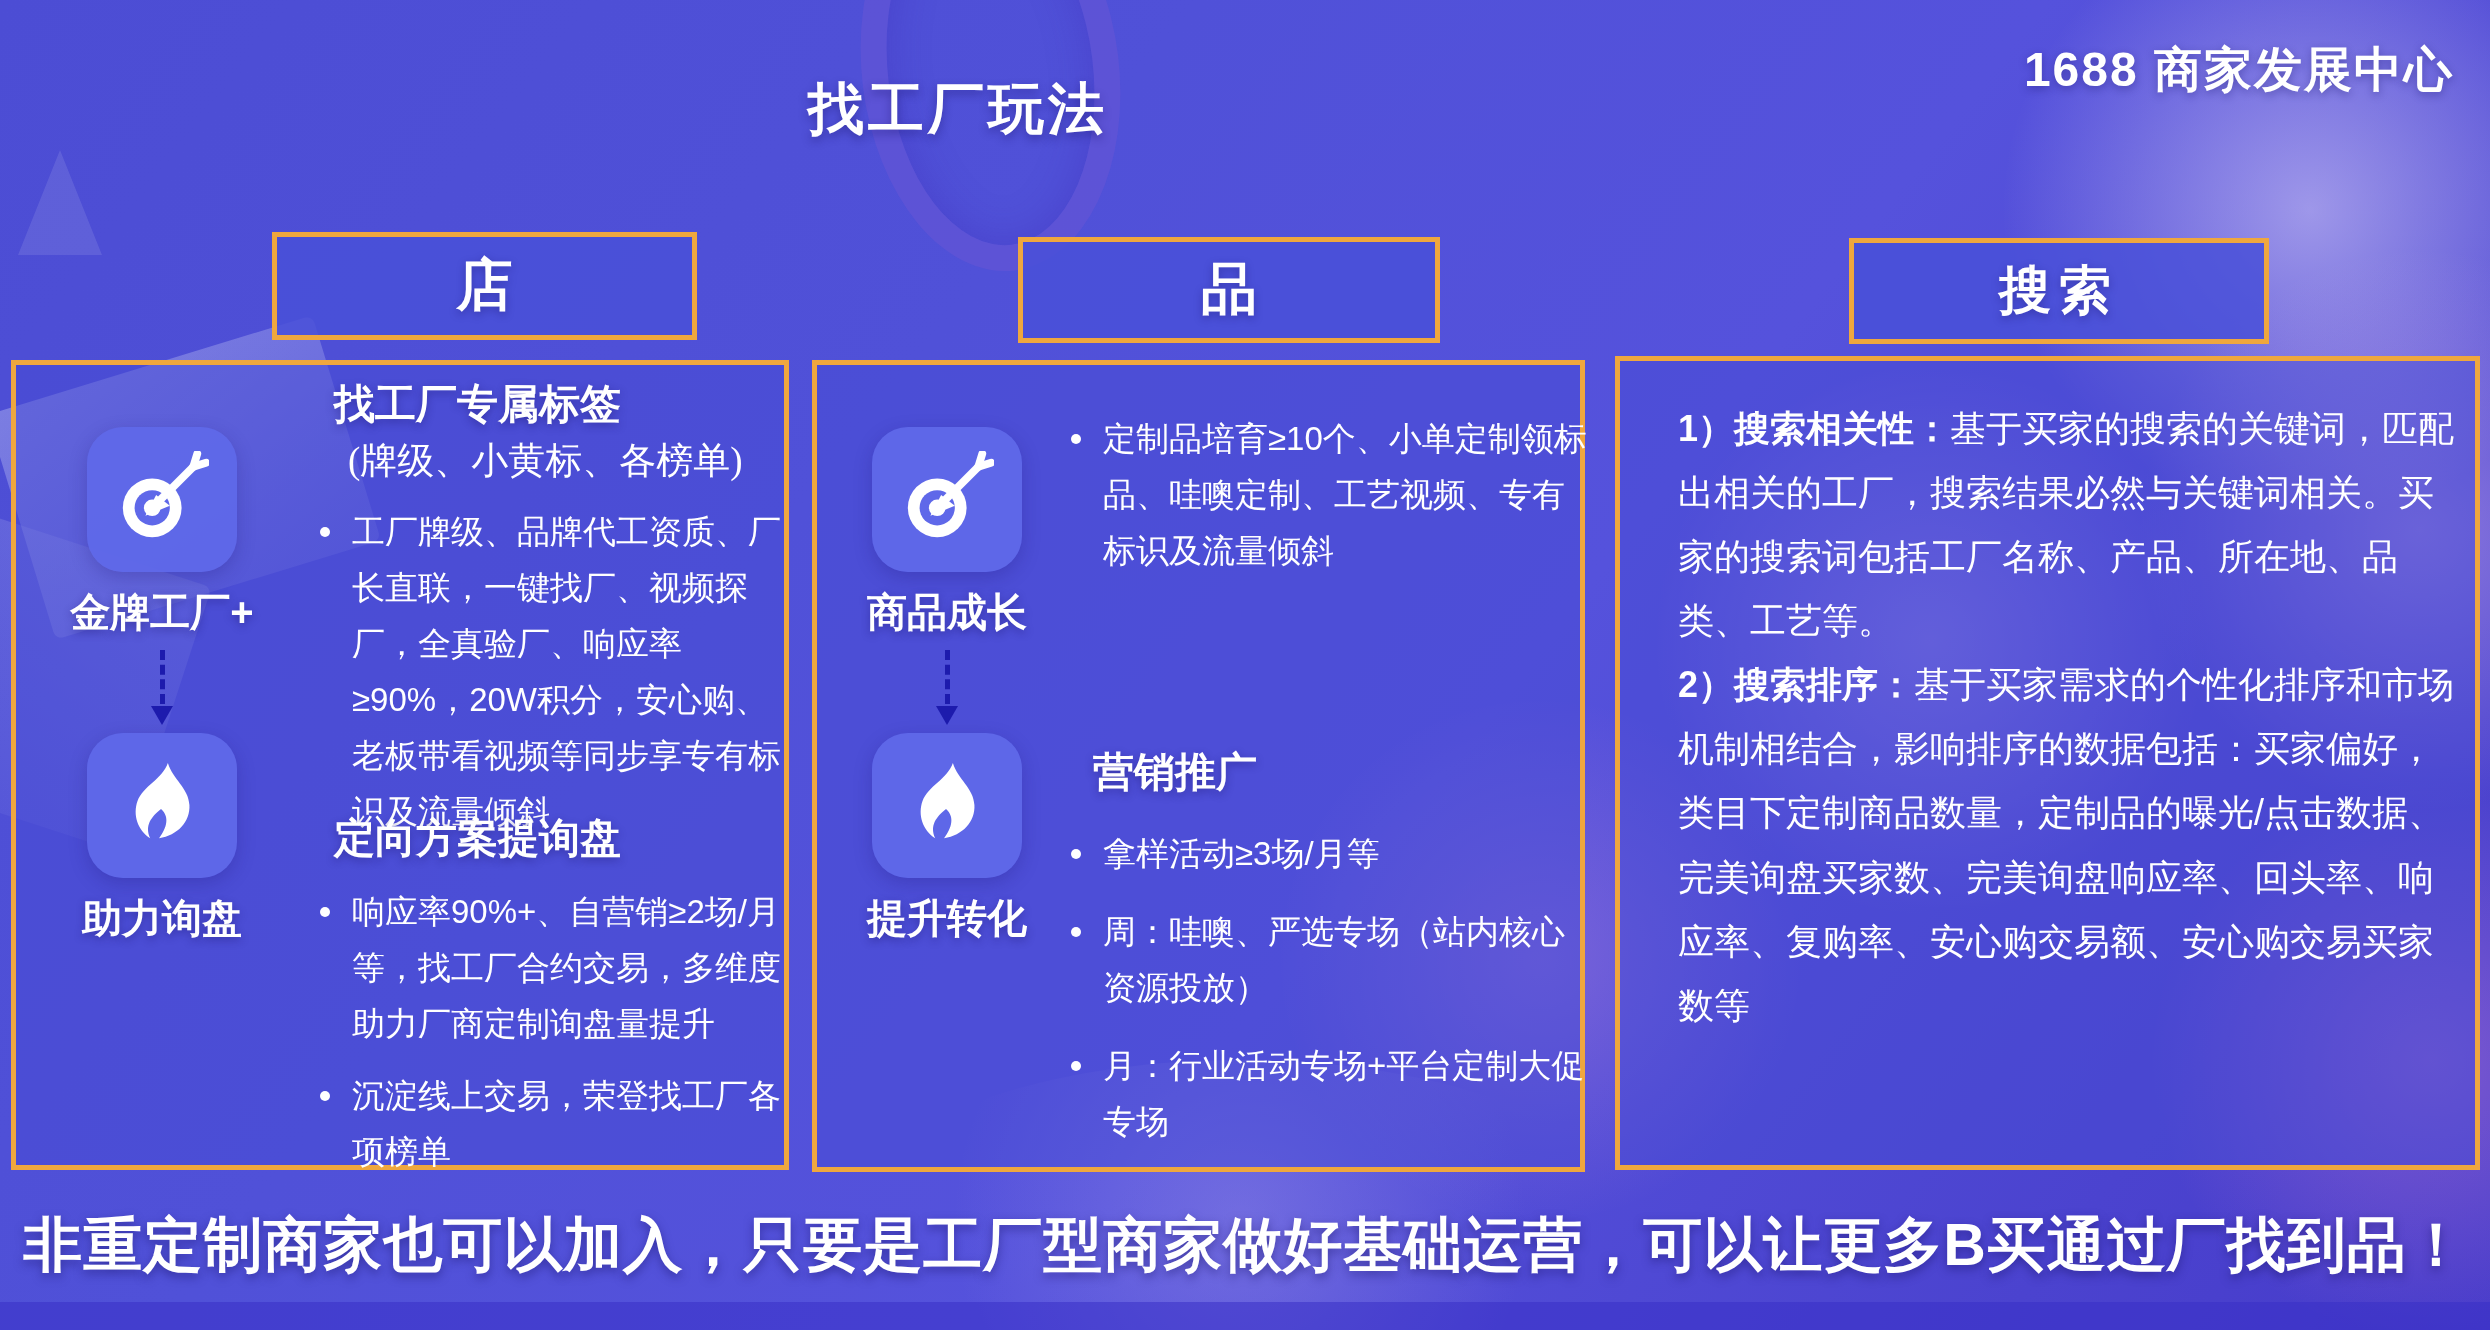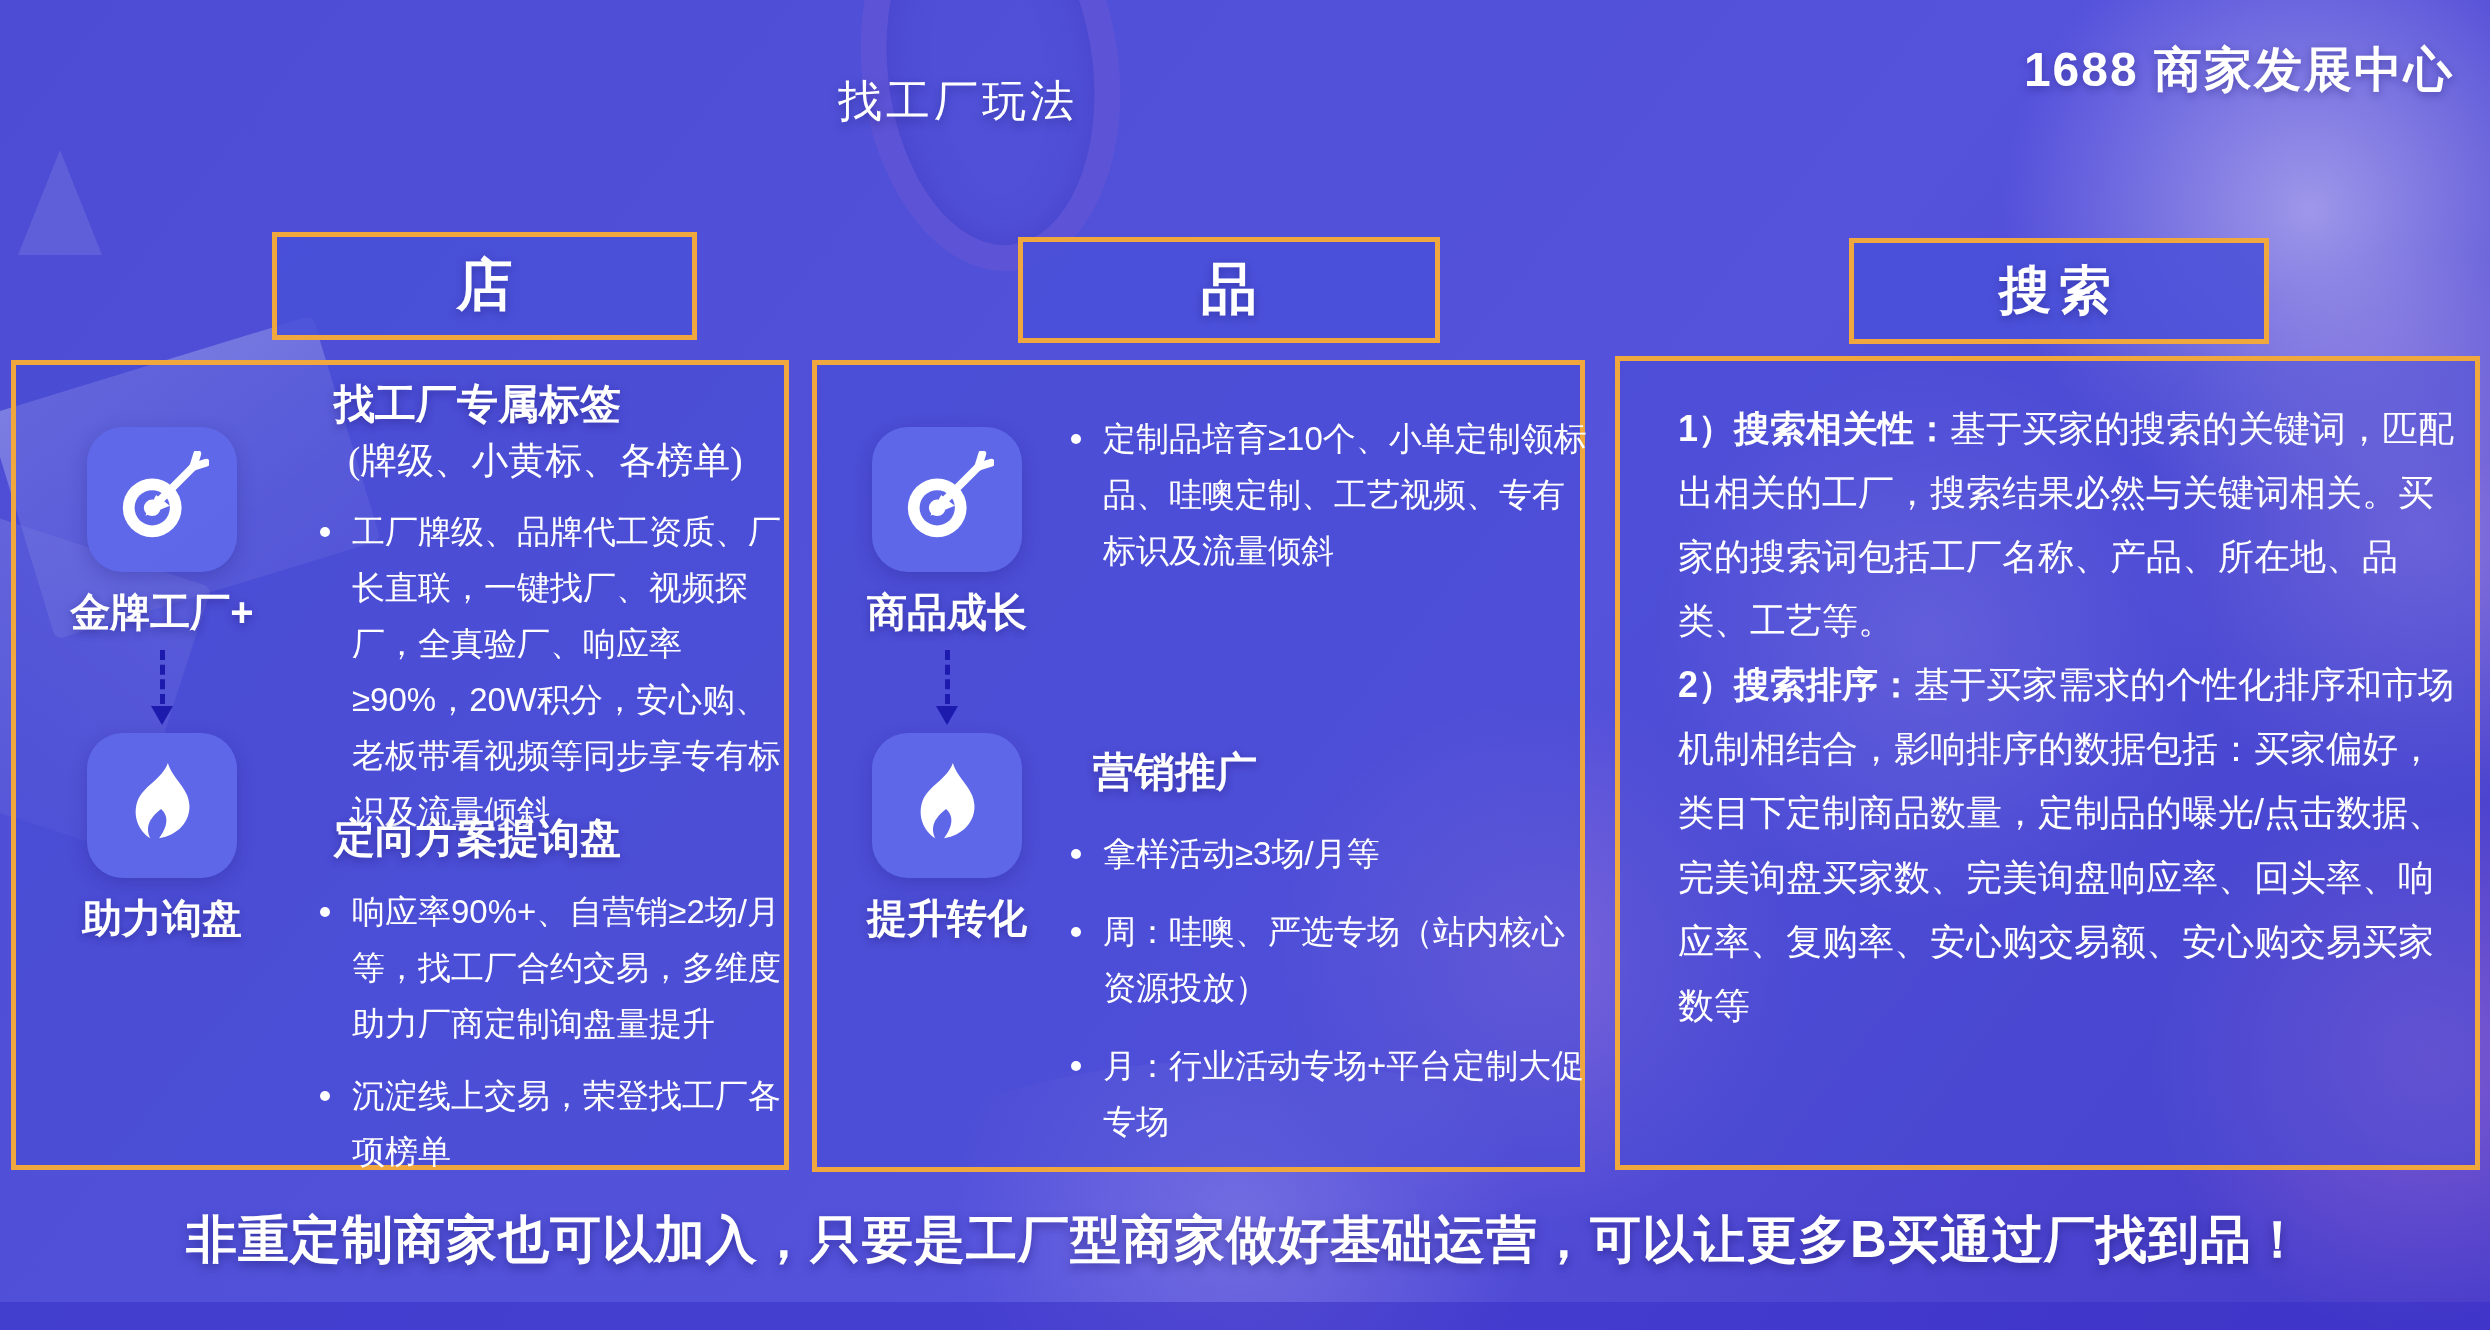--- a/index.html
+++ b/index.html
@@ -28,21 +28,21 @@
             background:radial-gradient(circle,rgba(172,163,236,.34) 0%,rgba(172,163,236,0) 68%);}
   .d-cert{left:14px;top:360px;width:340px;height:235px;transform:rotate(-17deg);
           background:linear-gradient(160deg,rgba(214,218,250,.34),rgba(214,218,250,.12));border-radius:8px;}
   .d-cert2{left:-56px;top:545px;width:230px;height:280px;transform:rotate(18deg);
           background:linear-gradient(200deg,rgba(196,200,246,.22),rgba(196,200,246,.05));border-radius:8px;}
   .d-tri{left:18px;top:150px;width:0;height:0;border-left:42px solid transparent;
          border-right:42px solid transparent;border-bottom:105px solid rgba(255,255,255,.10);}
   .d-bottom-strip{left:0;top:1302px;width:2490px;height:28px;background:rgba(57,47,198,.55);}
   
   .title{position:absolute;left:958px;top:72px;transform:translateX(-50%);
-         font-size:44px;font-weight:normal;letter-spacing:4px;white-space:nowrap;
+         font-size:56px;font-weight:bold;letter-spacing:4px;white-space:nowrap;
          text-shadow:0 4px 10px rgba(28,22,110,.45);}
   .brand{position:absolute;top:38px;right:36px;font-size:48px;font-weight:bold;
          letter-spacing:2px;text-shadow:0 3px 8px rgba(28,22,110,.4);}
   
   .pillar{position:absolute;border:5px solid #EFA73E;background:rgba(73,80,216,.85);
           display:flex;align-items:center;justify-content:center;
           font-weight:bold;text-shadow:0 3px 8px rgba(28,22,110,.4);}
   .pillar-store{left:272px;top:232px;width:415px;height:98px;font-size:56px;}
   .pillar-product{left:1018px;top:237px;width:412px;height:96px;font-size:56px;}
   .pillar-search{left:1849px;top:238px;width:410px;height:96px;font-size:52px;letter-spacing:8px;}
@@ -79,21 +79,21 @@
   .panel-product .sec ul{margin-top:26px;}
   .sec li{position:relative;padding-left:40px;font-size:33px;line-height:1.7;margin-bottom:16px;}
   .panel-product .sec li{margin-bottom:22px;}
   .sec li .dot{position:absolute;left:8px;top:23px;width:10px;height:10px;border-radius:50%;background:#fff;}
   
   .search-text{position:absolute;left:58px;top:36px;width:786px;font-size:36px;line-height:1.78;}
   .search-text p{margin:0;}
   .search-text b{font-weight:bold;}
   
   .footer{position:absolute;left:0;top:1206px;width:2490px;text-align:center;
-          font-size:51px;font-weight:bold;letter-spacing:1px;
+          font-size:59px;font-weight:bold;letter-spacing:1px;
           text-shadow:0 4px 10px rgba(28,22,110,.5);}
 </style>
 </head>
 <body>
 
 <div class="slide">
 
   <div class="decor d-astro d-blob"></div>
   <div class="decor d-astro2 d-blob"></div>
   <div class="decor d-pink-right d-blob"></div>

